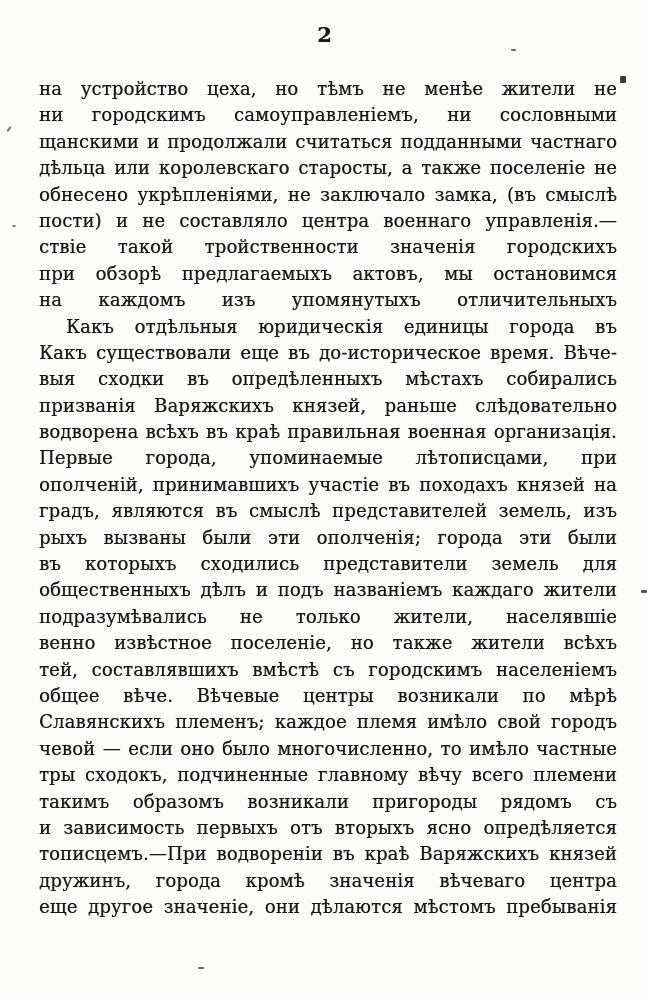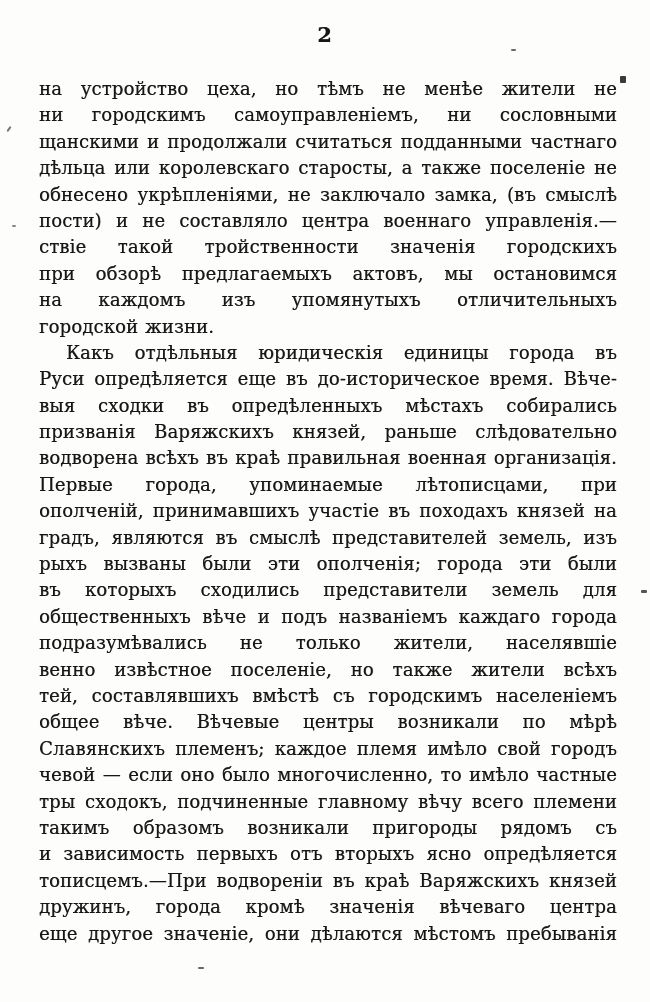--- a/index.html
+++ b/index.html
@@ -73,32 +73,31 @@
   <div class="text-block">
       <div class="line">на устройство цеха, но тѣмъ не менѣе жители не пользовались</div>
       <div class="line">ни городскимъ самоуправленіемъ, ни сословными правами мѣ-</div>
       <div class="line">щанскими и продолжали считаться подданными частнаго вла-</div>
       <div class="line">дѣльца или королевскаго старосты, а также поселеніе не было</div>
       <div class="line">обнесено укрѣпленіями, не заключало замка, (въ смыслѣ крѣ-</div>
       <div class="line">пости) и не составляло центра военнаго управленія.—Вслѣд-</div>
       <div class="line">ствіе такой тройственности значенія городскихъ поселеній,</div>
       <div class="line">при обзорѣ предлагаемыхъ актовъ, мы остановимся порознь</div>
       <div class="line">на каждомъ изъ упомянутыхъ отличительныхъ признаковъ</div>
-      <div class="line pend">городской жизни.</div>
       <div class="line indent">Какъ отдѣльныя юридическія единицы города въ Южной</div>
-      <div class="line">Руси опредѣляется еще въ до-историческое время. Вѣче-</div>
+      <div class="line">Какъ существовали еще въ до-историческое время. Вѣче-</div>
       <div class="line">выя сходки въ опредѣленныхъ мѣстахъ собирались раньше</div>
       <div class="line">призванія Варяжскихъ князей, раньше слѣдовательно чѣмъ</div>
       <div class="line">водворена всѣхъ въ краѣ правильная военная организація.</div>
       <div class="line">Первые города, упоминаемые лѣтописцами, при исчисленіи</div>
       <div class="line">ополченій, принимавшихъ участіе въ походахъ князей на Царь-</div>
       <div class="line">градъ, являются въ смыслѣ представителей земель, изъ кото-</div>
       <div class="line">рыхъ вызваны были эти ополченія; города эти были центрами,</div>
       <div class="line">въ которыхъ сходились представители земель для обсужденія</div>
-      <div class="line">общественныхъ вѣче и подъ названіемъ каждаго города</div>
+      <div class="line">общественныхъ дѣлъ и подъ названіемъ каждаго жители</div>
       <div class="line">подразумѣвались не только жители, населявшіе непосредст-</div>
       <div class="line">венно извѣстное поселеніе, но также жители всѣхъ мѣстнос-</div>
       <div class="line">тей, составлявшихъ вмѣстѣ съ городскимъ населеніемъ одно</div>
       <div class="line">общее вѣче. Вѣчевые центры возникали по мѣрѣ разсѣленія</div>
       <div class="line">Славянскихъ племенъ; каждое племя имѣло свой городъ вѣ-</div>
       <div class="line">чевой — если оно было многочисленно, то имѣло частные цен-</div>
       <div class="line">тры сходокъ, подчиненные главному вѣчу всего племени—</div>
       <div class="line">такимъ образомъ возникали пригороды рядомъ съ городами</div>
       <div class="line">и зависимость первыхъ отъ вторыхъ ясно опредѣляется лѣ-</div>
       <div class="line">тописцемъ.—При водвореніи въ краѣ Варяжскихъ князей и</div>

